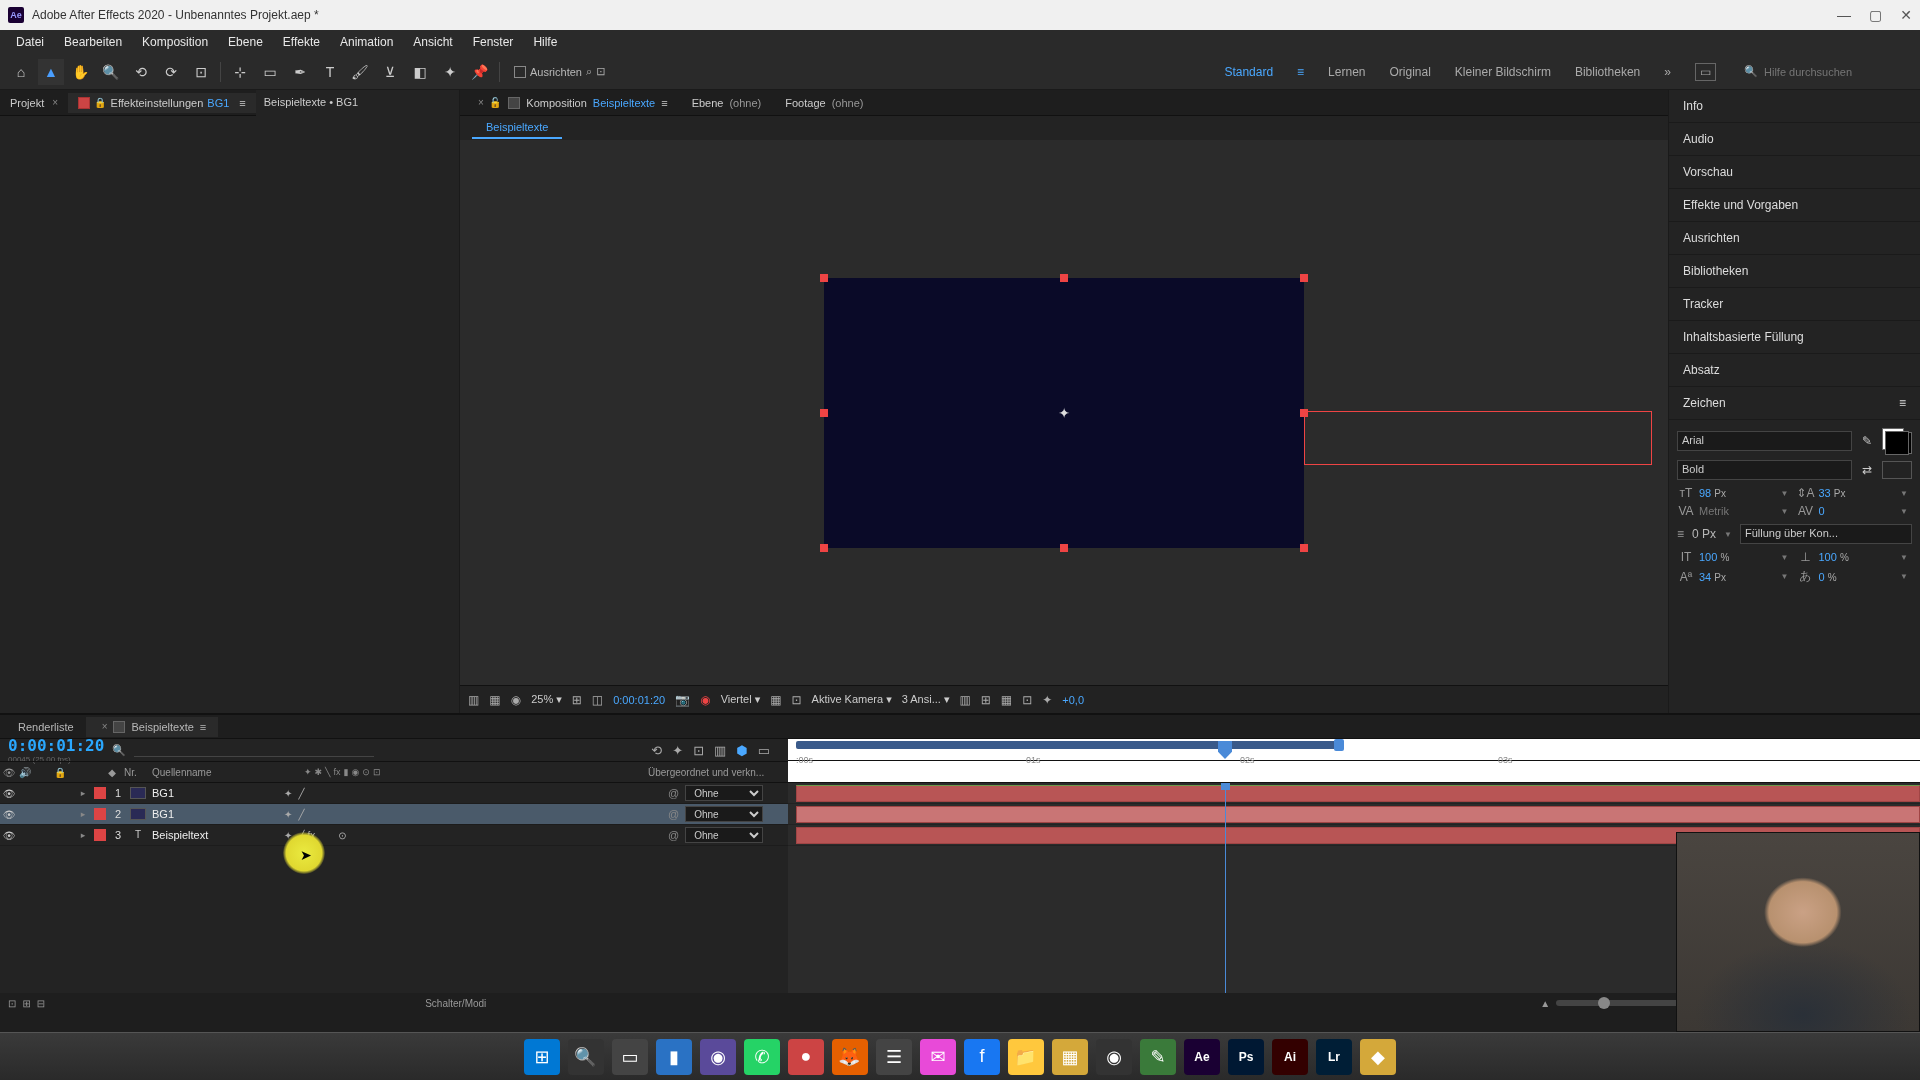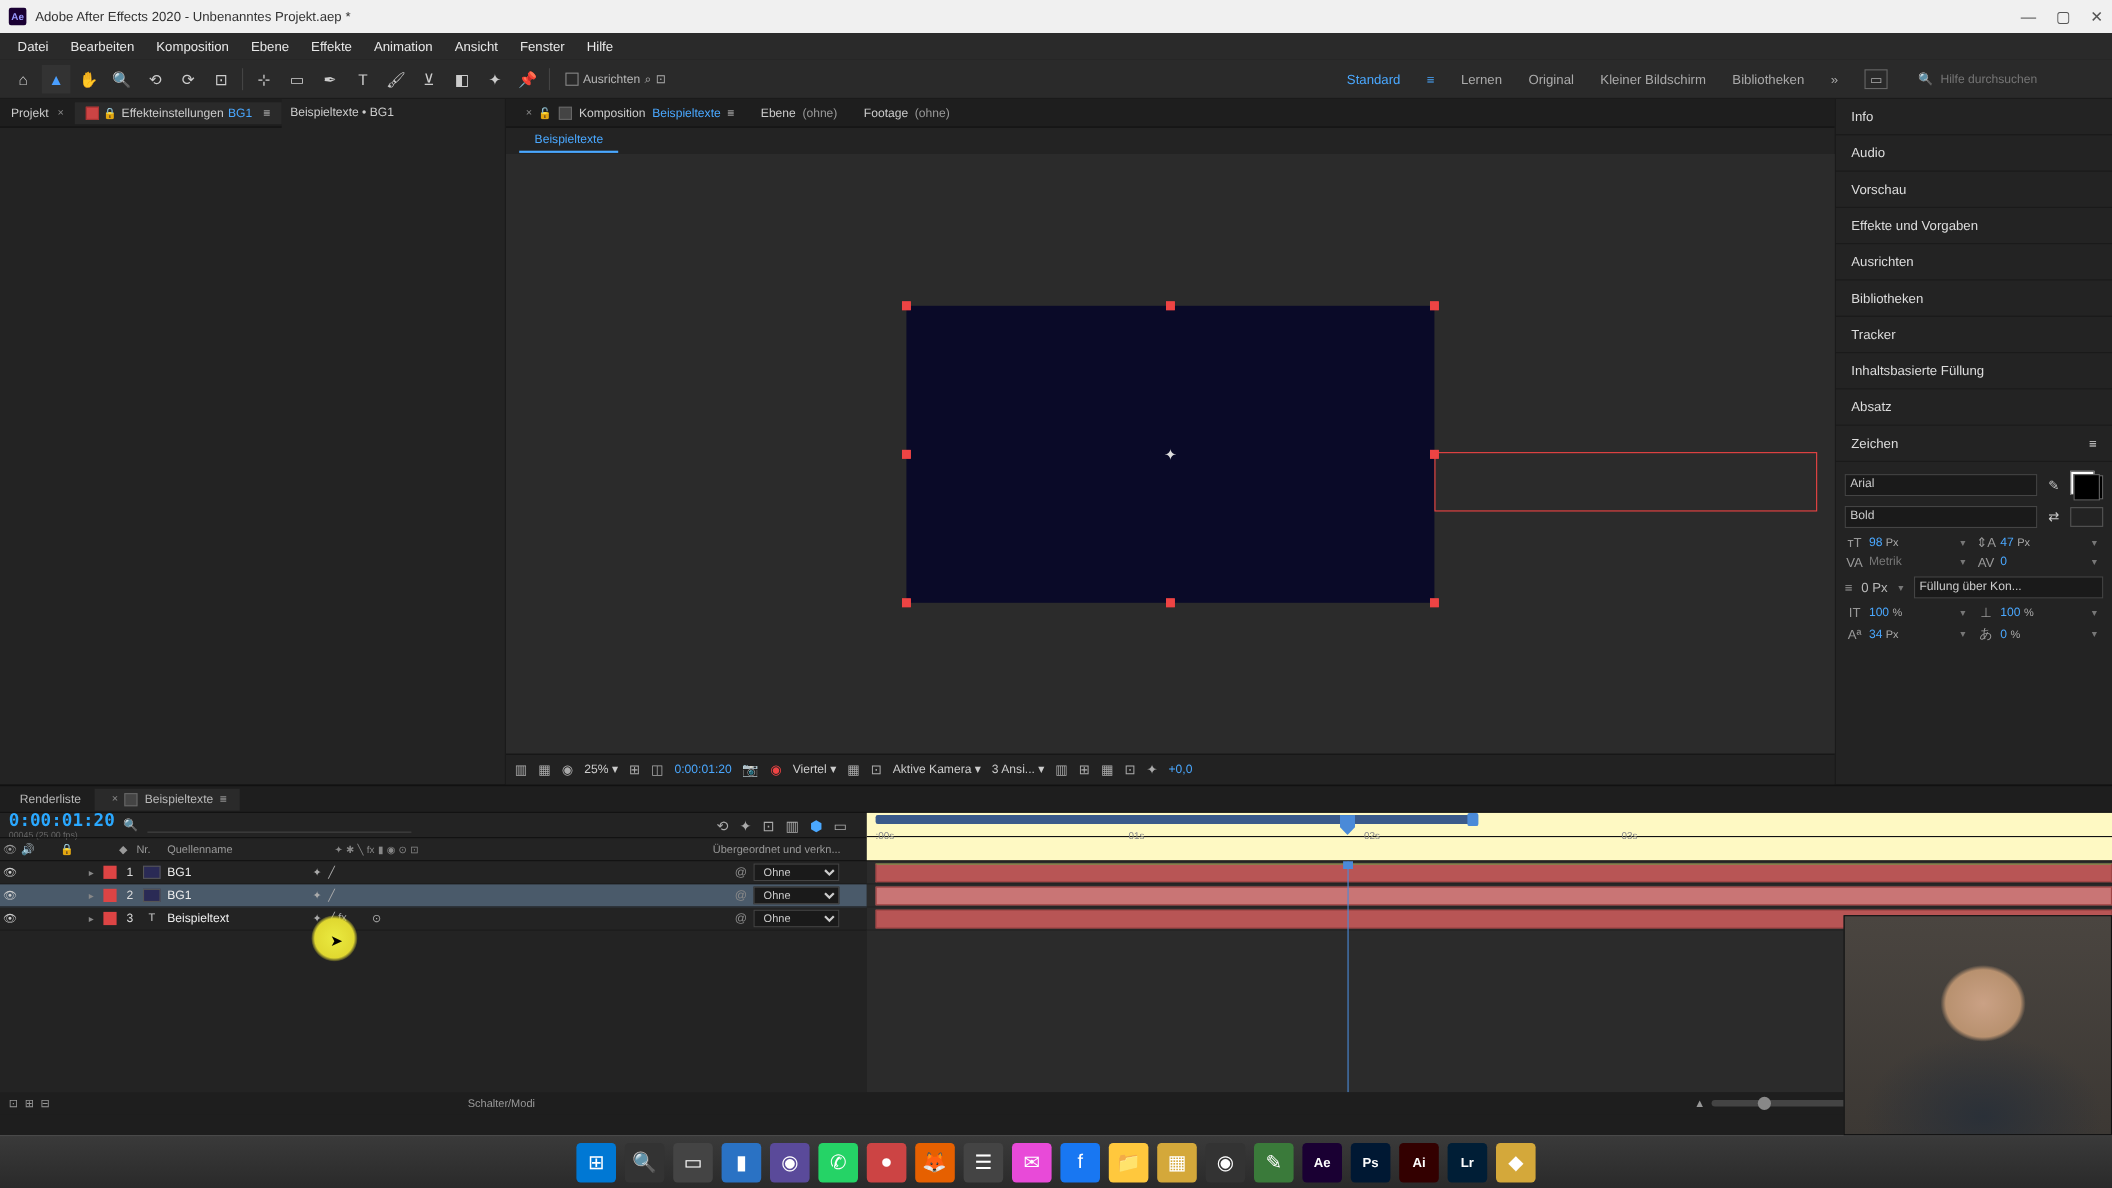--- a/index.html
+++ b/index.html
@@ -69,21 +69,21 @@
 .tl-tabs .tab.active{background:#2a2a2a}
 .tl-header{height:44px;display:flex;border-bottom:1px solid #111}
 .tl-left{width:788px;display:flex;flex-direction:column}
 .tl-left .time-row{height:22px;display:flex;align-items:center;padding:0 8px;gap:8px}
 .tl-left .timecode{color:#2aa8ff;font-size:16px;font-family:monospace;font-weight:bold}
 .tl-left .tc-sub{font-size:8px;color:#666}
 .tl-left .search-ic{color:#888}
 .tl-left .search-in{background:transparent;border:none;border-bottom:1px solid #444;color:#ccc;font-size:11px;width:240px;outline:none}
 .tl-left .icon-row{display:flex;gap:10px;color:#aaa;font-size:13px;margin-left:auto;padding-right:10px}
 .tl-left .cols{height:22px;display:flex;align-items:center;font-size:10px;color:#999;border-top:1px solid #111}
-.tl-right{flex:1;position:relative;background:#fef9c3}
+.tl-right{flex:1;position:relative;background:#ffffff}
 .tl-ruler{height:20px;position:relative;border-bottom:1px solid #111;margin-top:2px}
 .tl-ruler .workarea{position:absolute;top:0;left:8px;right:580px;height:8px;background:#3a5a8a;border-radius:2px}
 .tl-ruler .wa-end{position:absolute;top:-2px;right:576px;width:10px;height:12px;background:#4a8ad8;border-radius:2px}
 .tl-ruler .tick{position:absolute;top:14px;font-size:9px;color:#888}
 .tl-ruler .playhead{position:absolute;top:0;width:14px;height:18px;background:#4a8ad8;clip-path:polygon(0 0,100% 0,100% 60%,50% 100%,0 60%)}
 .tl-body{flex:1;display:flex;overflow:hidden}
 .tl-layers{width:788px;background:#232323}
 .layer-row{height:21px;display:flex;align-items:center;font-size:11px;border-bottom:1px solid #1c1c1c}
 .layer-row.selected{background:#4a5a6a}
 .layer-row .eye{width:18px;text-align:center;color:#ccc;font-size:10px}
@@ -292,21 +292,21 @@
       <div class="char-row">
         <div class="fake-select"><span>Bold</span></div>
         <div class="eyedrop">⇄</div>
         <div style="width:30px;height:18px;border:1px solid #555"></div>
       </div>
       <div class="char-grid">
         <span class="ic">тT</span>
         <span><span class="val">98</span> <span class="unit">Px</span></span>
         <span class="arr">▼</span>
         <span class="ic">⇕A</span>
-        <span><span class="val">47</span> <span class="unit">Px</span></span>
+        <span><span class="val">33</span> <span class="unit">Px</span></span>
         <span class="arr">▼</span>
 
         <span class="ic">VA</span>
         <span class="val muted">Metrik</span>
         <span class="arr">▼</span>
         <span class="ic">AV</span>
         <span class="val">0</span>
         <span class="arr">▼</span>
       </div>
       <div class="char-row" style="gap:8px">
@@ -386,21 +386,21 @@
         <span style="margin-left:auto;width:140px">Übergeordnet und verkn...</span>
       </div>
     </div>
     <div class="tl-right">
       <div class="tl-ruler">
         <div class="workarea"></div>
         <div class="wa-end"></div>
         <span class="tick" style="left:8px">:00s</span>
         <span class="tick" style="left:238px">01s</span>
         <span class="tick" style="left:452px">02s</span>
-        <span class="tick" style="left:686px">03s</span>
+        <span class="tick" style="left:710px">03s</span>
         <div class="playhead" style="left:430px"></div>
       </div>
     </div>
   </div>
   <div class="tl-body">
     <div class="tl-layers" id="layers">
         <div class="layer-row">
     <span class="eye">👁</span>
     <span class="av"></span>
     <span class="lock"></span>

